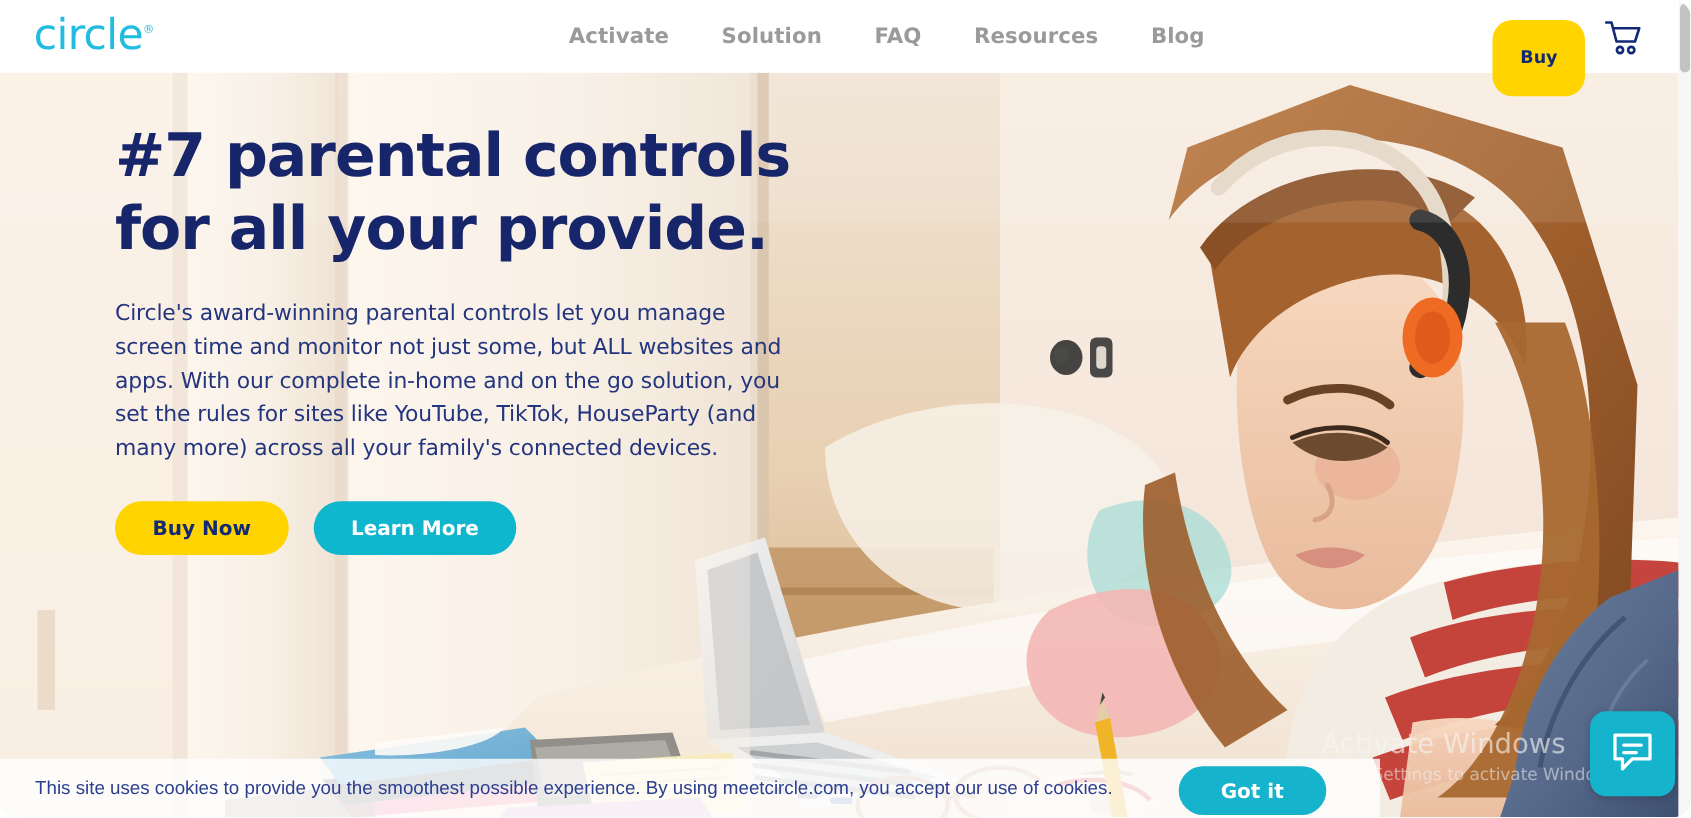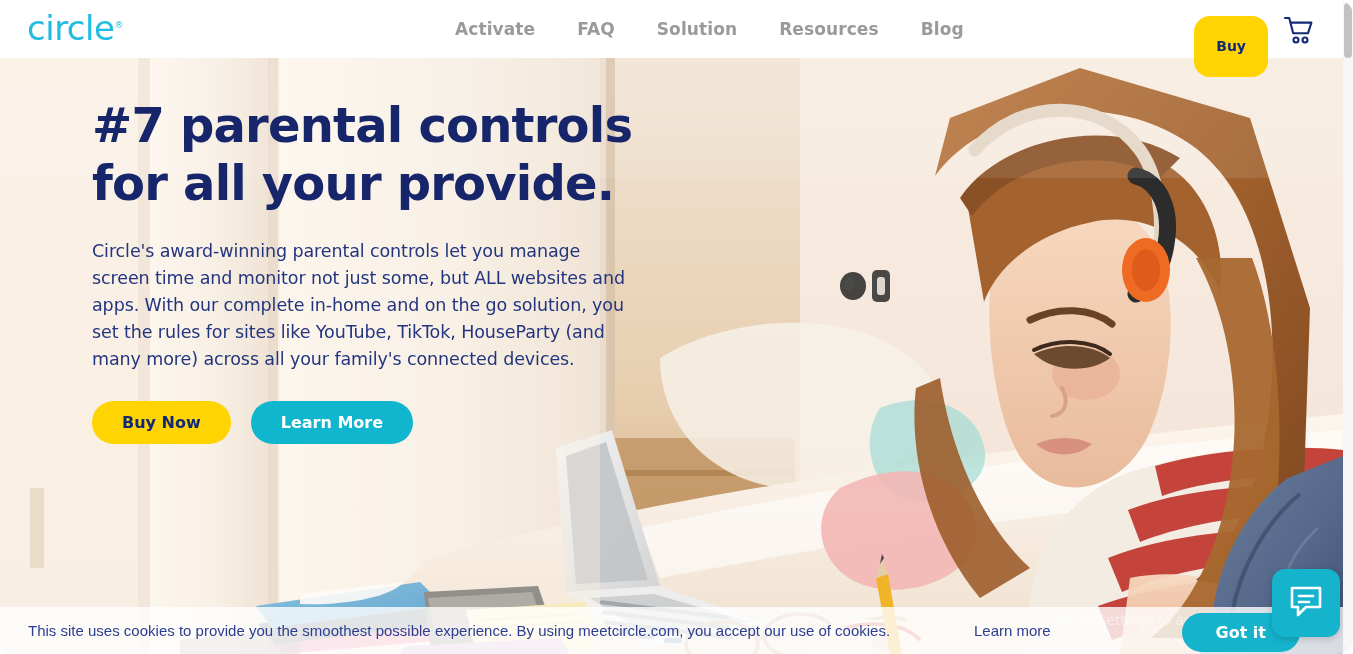--- a/index.html
+++ b/index.html
@@ -72,21 +72,21 @@
   #buy-now-btn { background:#FFD400; color:#122A76; }
   #learn-more-btn { background:#10B6CE; color:#ffffff; }
 
   
   #watermark { position:absolute; right:44px; bottom:24px; z-index:30; text-align:left; pointer-events:none; }
   #wm-title { font-family:"DejaVu Sans", sans-serif; font-size:22px; color:rgba(245,245,245,0.62); line-height:28px; }
   #wm-sub  { font-family:"DejaVu Sans", sans-serif; font-size:13.5px; color:rgba(240,240,240,0.55); line-height:20px; }
 
   
   #cookie-bar {
-    position:absolute; left:0; bottom:0; width:1343px; height:47px;
+    position:absolute; left:0; bottom:0; width:1104px; height:47px;
     background:rgba(255,255,255,0.80);
     display:flex; align-items:center; z-index:50;
   }
   #cookie-text {
     position:absolute; left:28px;
     color:#2B3E90; font-size:15px; line-height:20px;
     font-family:"Liberation Sans", sans-serif;
   }
   #cookie-link {
     position:absolute; left:974px;
@@ -119,22 +119,22 @@
 <div id="page">
 
   <div id="header">
 
     <div id="logo">
       <span>circle</span><span class="tm">®</span>
     </div>
 
     <nav id="mainnav">
       <a href="#">Activate</a>
+      <a href="#">Solution</a>
       <a href="#">FAQ</a>
-      <a href="#">Solution</a>
       <a href="#">Resources</a>
       <a href="#">Blog</a>
     </nav>
 
     <button id="buy-btn">Buy</button>
 
     <span id="cart-icon">
       <svg width="32" height="30" viewBox="0 0 32 30">
         <path d="M2 3 h4.2 l4.0 15.2 h14.8 l3.4 -10.6 h-20.3" fill="none" stroke="#122A76" stroke-width="2.1" stroke-linecap="round" stroke-linejoin="round"></path>
         <circle cx="13" cy="25" r="2.5" fill="none" stroke="#122A76" stroke-width="2.1"></circle>
@@ -328,20 +328,21 @@
         <span>for all your provide.</span>
       </h1>
       <p id="subcopy">Circle's award-winning parental controls let you manage screen time and monitor not just some, but ALL websites and apps. With our complete in-home and on the go solution, you set the rules for sites like YouTube, TikTok, HouseParty (and many more) across all your family's connected devices.</p>
       <div id="cta-row">
         <button class="cta" id="buy-now-btn">Buy Now</button>
         <button class="cta" id="learn-more-btn">Learn More</button>
       </div>
     </div>
 
     <div id="watermark">
+      <div id="wm-title">Activate Windows</div>
       <div id="wm-sub">Go to Settings to activate Windows.</div>
     </div>
   </div>
 
   <div id="cookie-bar">
     <span id="cookie-text">This site uses cookies to provide you the smoothest possible experience. By using meetcircle.com, you accept our use of cookies.</span>
     <a href="#" id="cookie-link">Learn more</a>
     <button id="got-it-btn">Got it</button>
   </div>
 

